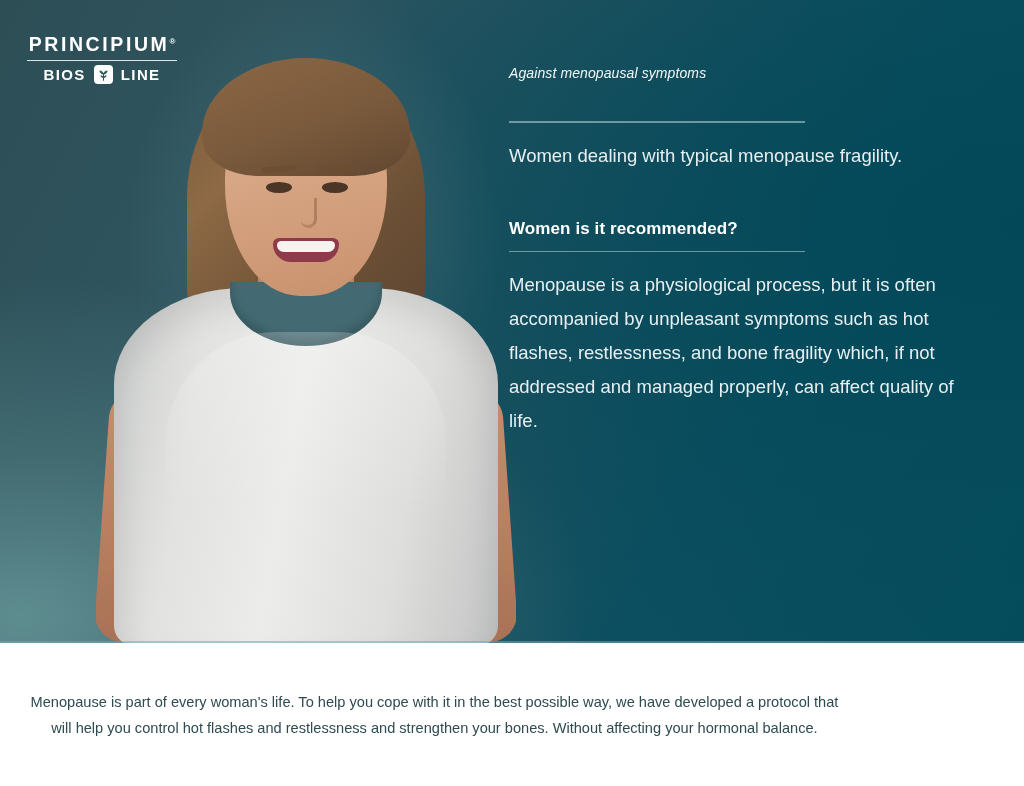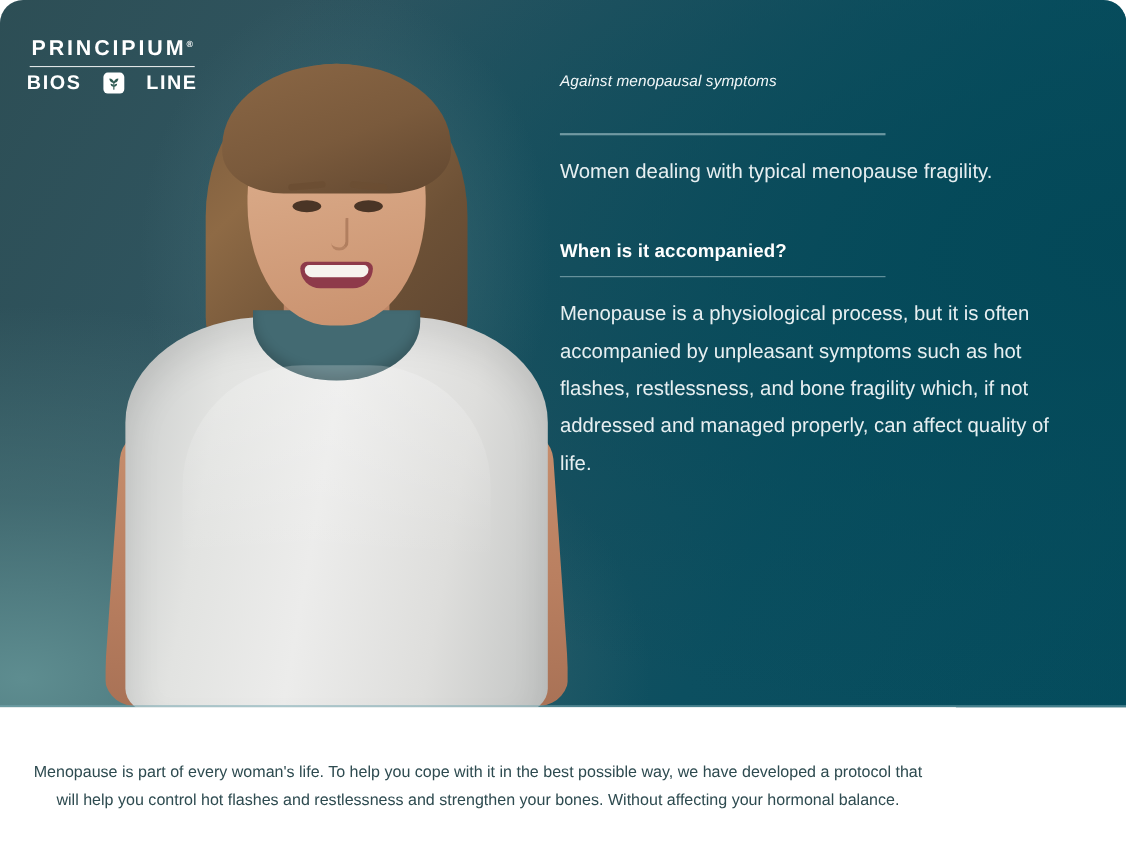--- a/index.html
+++ b/index.html
@@ -12,21 +12,20 @@
     font-family: "Liberation Sans", sans-serif;
     background: #ffffff;
   }
 
   .page {
     position: relative;
     width: 1024px;
     height: 786px;
     overflow: hidden;
     background: #ffffff;
-    border-radius: 21px;
   }
 
   
   .hero {
     position: absolute;
     left: 0; top: 0;
     width: 1024px;
     height: 643px;
     overflow: hidden;
     background:
@@ -195,22 +194,22 @@
   .logo-rule {
     margin: 4px auto 4px;
     width: 150px;
     height: 1px;
     background: rgba(255,255,255,0.85);
   }
   .logo-sub {
     display: flex;
     align-items: center;
     justify-content: center;
-    gap: 20px;
-    font-size: 18px;
+    gap: 8px;
+    font-size: 15px;
     font-weight: 700;
     letter-spacing: 1.4px;
     color: #ffffff;
     white-space: nowrap;
   }
   .leaf-badge {
     width: 19px; height: 19px;
     border-radius: 4px;
     background: #ffffff;
     display: inline-flex;
@@ -333,21 +332,21 @@
 
     <div class="content">
       <div class="subtitle">Against menopausal symptoms</div>
 
       <div class="section">
         <div class="section-rule"></div>
         <p class="section-body">Women dealing with typical menopause fragility.</p>
       </div>
 
       <div class="section second">
-        <div class="section-head">When is it accompanied?</div>
+        <div class="section-head">Women is it recommended?</div>
         <div class="section-rule"></div>
         <p class="section-body">Menopause is a physiological process, but it is often accompanied by unpleasant symptoms such as hot flashes, restlessness, and bone fragility which, if not addressed and managed properly, can affect quality of life.</p>
       </div>
     </div>
   </div>
 
   <div class="footer">
     <p class="footer-text">Menopause is part of every woman's life. To help you cope with it in the best possible way, we have developed a protocol that will help you control hot flashes and restlessness and strengthen your bones. Without affecting your hormonal balance.</p>
   </div>
 

